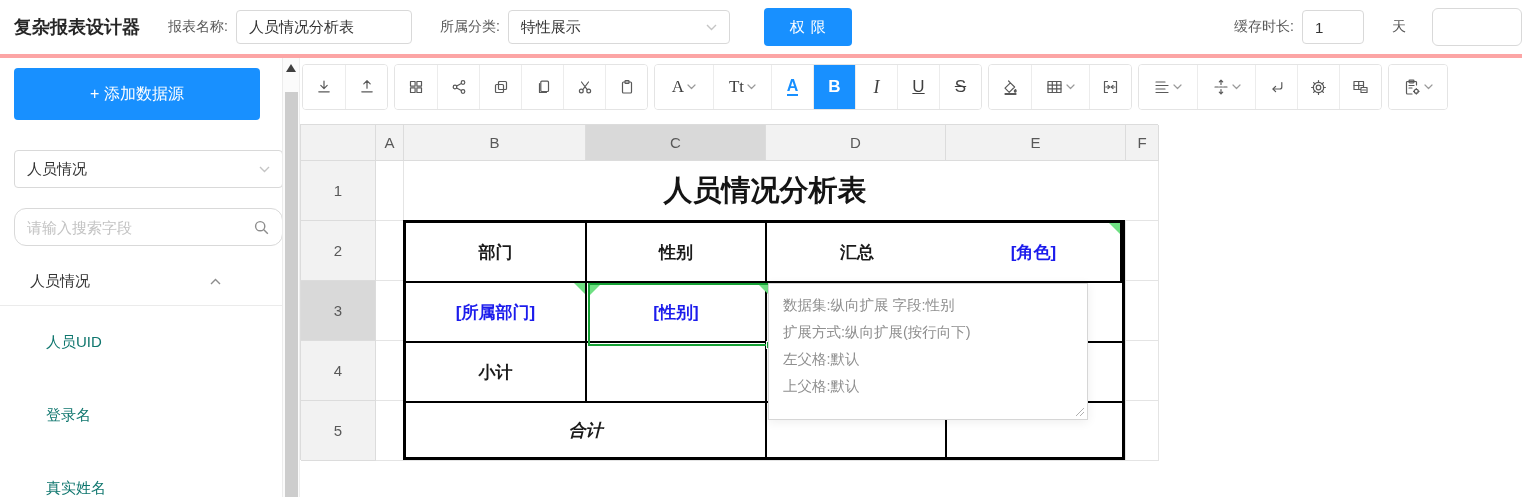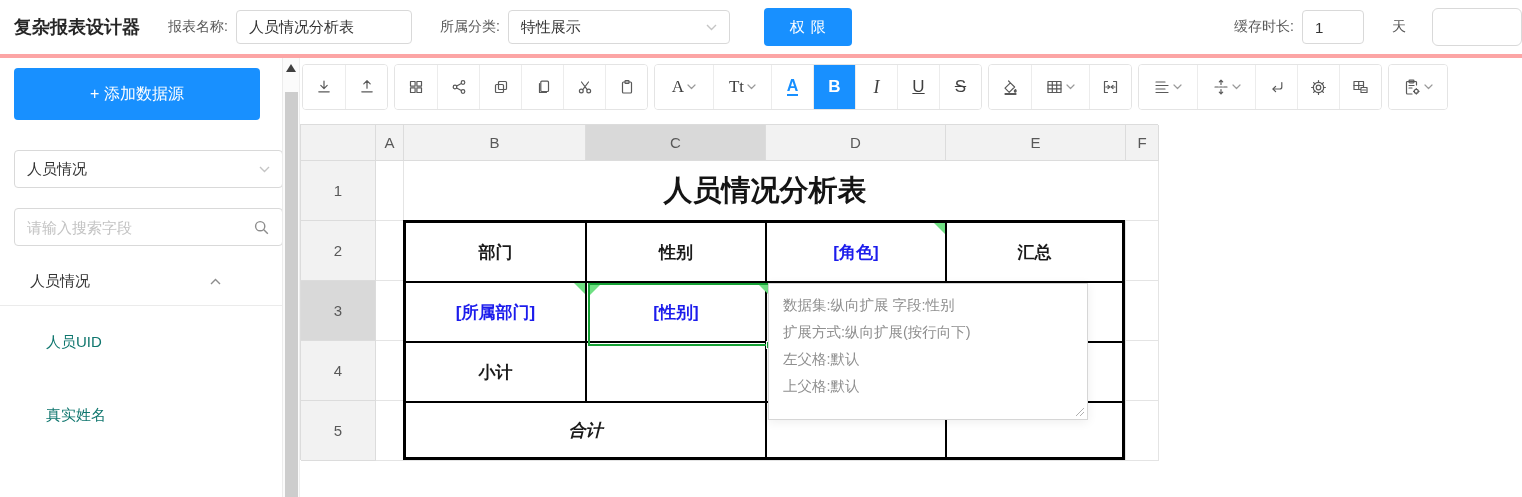--- a/index.html
+++ b/index.html
@@ -27,21 +27,21 @@
 
   
   .mainrow { display:flex; height:439px; }
   .sidebar { width:300px; position:relative; border-right:1px solid #eee; background:#fff; flex:none; }
   .sb-inner { padding-right:17px; }
   .sb-add { display:block; width:246px; height:52px; margin:10px 0 0 14px; font-size:16px; }
   .sb-select { width:269px; height:38px; margin:30px 0 0 14px; border:1px solid #d9d9d9;
     border-radius:4px; display:flex; align-items:center; justify-content:space-between;
     padding:0 12px; font-size:15px; color:#333; }
   .sb-search { width:269px; height:38px; margin:20px 0 0 14px; border:1px solid #d9d9d9;
-    border-radius:4px; display:flex; align-items:center; padding:0 12px; }
+    border-radius:12px; display:flex; align-items:center; padding:0 12px; }
   .sb-search input { flex:1; border:none; outline:none; font-size:15px; font-family:inherit; color:#333; }
   .sb-search input::placeholder { color:#c3c3c3; }
   .sb-section { height:48px; margin-top:12px; padding:0 62px 0 30px; display:flex;
     align-items:center; justify-content:space-between; font-size:15px; color:#333;
     border-bottom:1px solid #ebebeb; width:283px; }
   .sb-field { height:73px; display:flex; align-items:center; padding-left:46px;
     font-size:15px; color:#0f766e; }
   
   .sb-scroll { position:absolute; top:0; right:0; bottom:0; width:17px;
     background:#fbfbfb; border-left:1px solid #ececec; }
@@ -152,20 +152,21 @@
           <path d="M10.8 10.8l4 4" stroke="#8c8c8c" stroke-width="1.4"></path>
         </svg>
       </div>
       <div class="sb-section">
         <span>人员情况</span>
         <svg width="11" height="7" viewBox="0 0 11 7">
             <path d="M1 6l4.5-4.5L10 6" stroke="#8c8c8c" fill="none" stroke-width="1.4"></path>
           </svg>
       </div>
       <div class="sb-field">人员UID</div>
+      <div class="sb-field">登录名</div>
       <div class="sb-field">真实姓名</div>
     </div>
     <div class="sb-scroll">
       <div class="sb-scroll-up"></div>
       <div class="sb-thumb"></div>
     </div>
   </div>
 
   <div class="content">
 
@@ -365,25 +366,25 @@
 
       <div class="hcell">5</div>
       <div class="bcell"></div>
       <div class="bcell" style="grid-column:3/7"></div>
       <div class="bcell"></div>
     </div>
 
     <div class="rtable">
       <div class="rcell">部门</div>
       <div class="rcell">性别</div>
+      <div class="rcell rc-last">汇总</div>
       <div class="rcell fieldtxt">
         <span>[角色]</span>
         <span class="tri"></span>
       </div>
-      <div class="rcell rc-last">汇总</div>
 
       <div class="rcell fieldtxt">
         <span>[所属部门]</span>
         <span class="tri"></span>
       </div>
       <div class="rcell fieldtxt">[性别]</div>
       <div class="rcell"></div>
       <div class="rcell rc-last"></div>
 
       <div class="rcell">小计</div>

